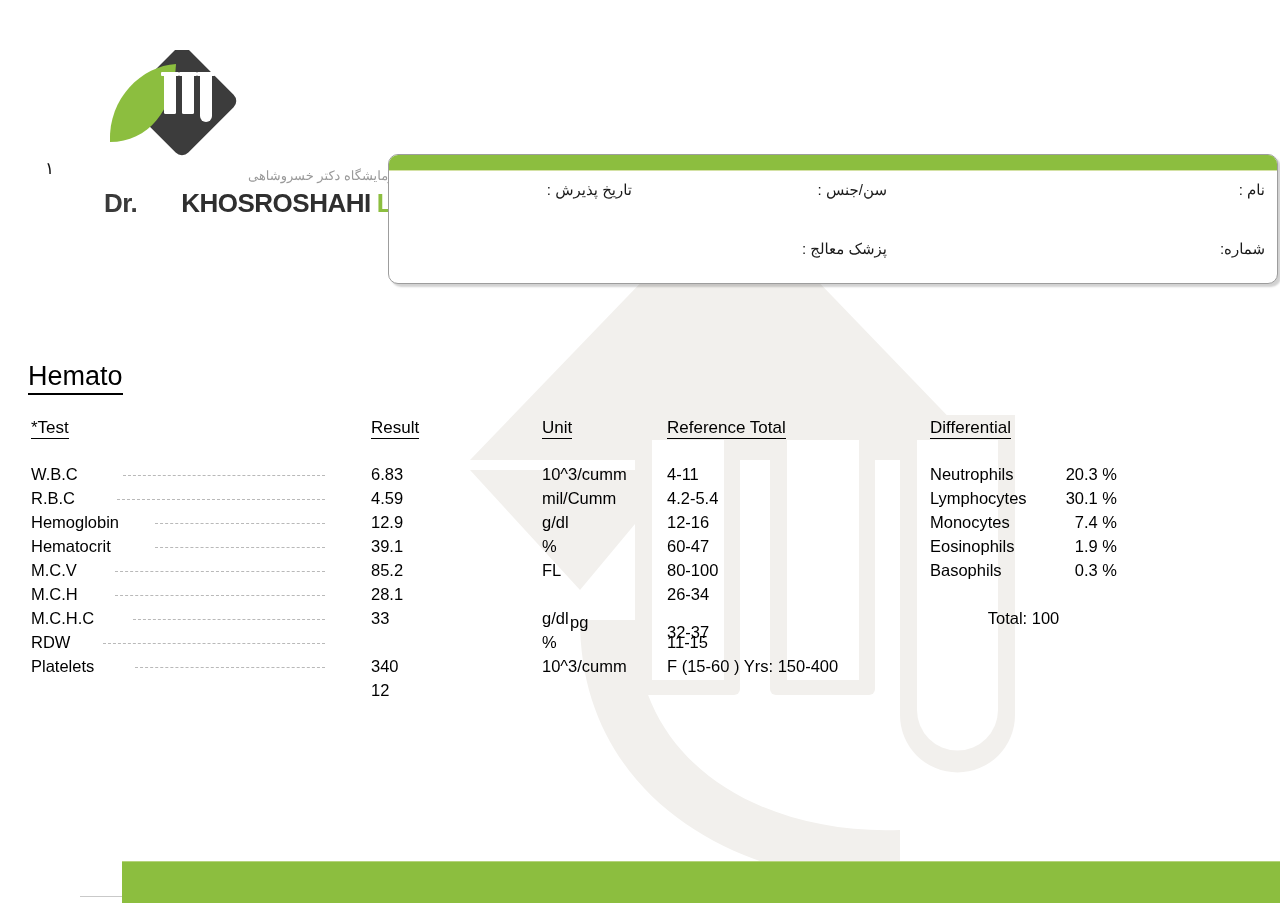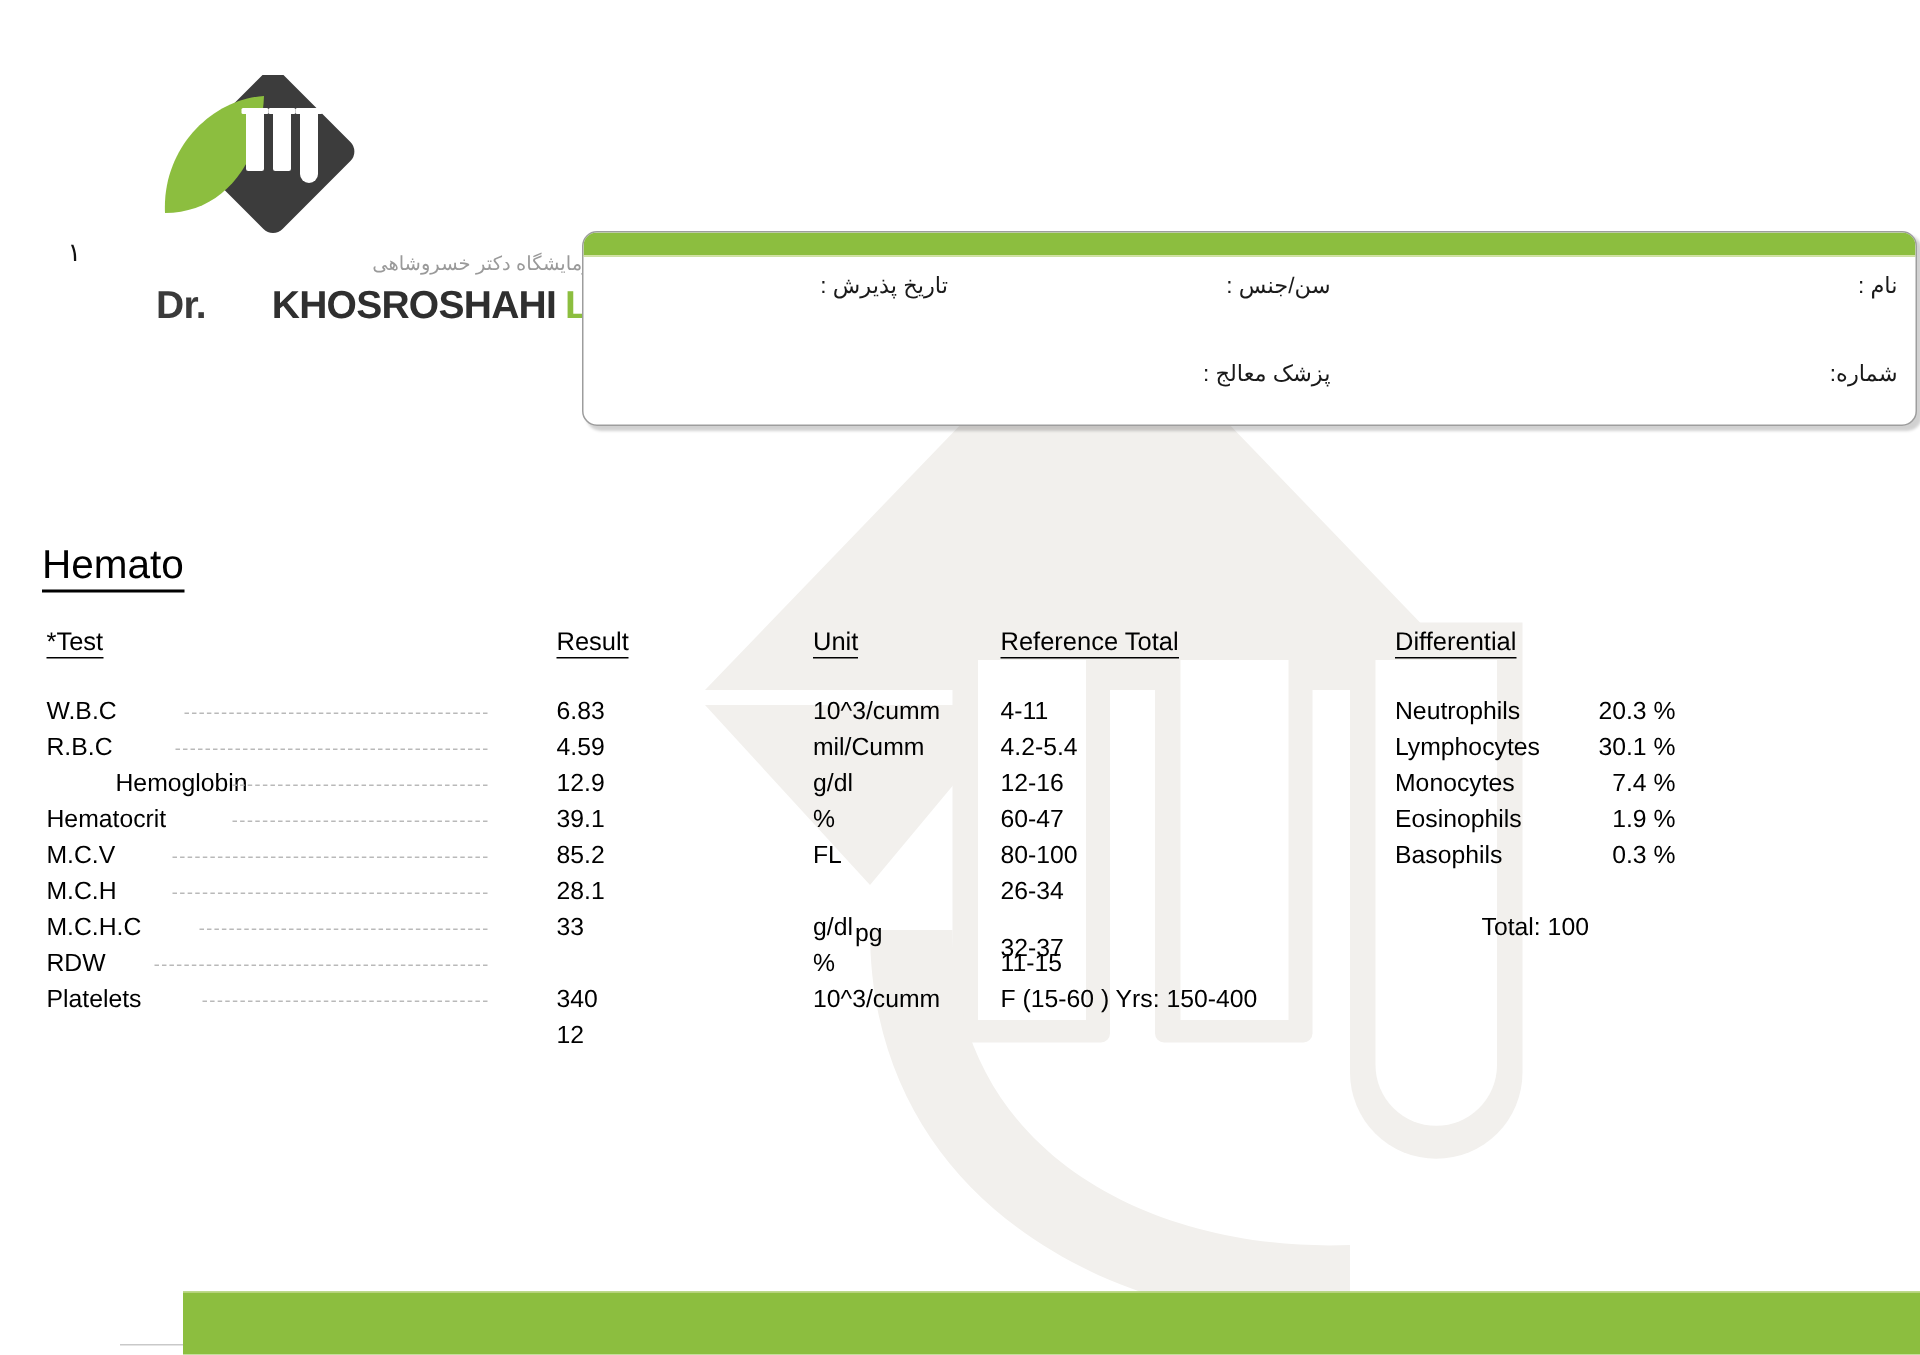--- a/index.html
+++ b/index.html
@@ -267,21 +267,21 @@
         <div class="cell c-ref" style="top: 466px;">4-11</div>
       </div>
       <div>
         <div class="cell c-test" style="top: 490px;">R.B.C</div>
         <div class="leader" style="top: 499px; left: 117px; width: 208px;"></div>
         <div class="cell c-res" style="top: 490px;">4.59</div>
         <div class="cell c-unit" style="top: 490px;">mil/Cumm</div>
         <div class="cell c-ref" style="top: 490px;">4.2-5.4</div>
       </div>
       <div>
-        <div class="cell c-test" style="top: 514px; margin-left: 46px;">Hemoglobin</div>
+        <div class="cell c-test" style="top: 514px;">Hemoglobin</div>
         <div class="leader" style="top: 523px; left: 155px; width: 170px;"></div>
         <div class="cell c-res" style="top: 514px;">12.9</div>
         <div class="cell c-unit" style="top: 514px;">g/dl</div>
         <div class="cell c-ref" style="top: 514px;">12-16</div>
       </div>
       <div>
         <div class="cell c-test" style="top: 538px;">Hematocrit</div>
         <div class="leader" style="top: 547px; left: 155px; width: 170px;"></div>
         <div class="cell c-res" style="top: 538px;">39.1</div>
         <div class="cell c-unit" style="top: 538px;">%</div>

